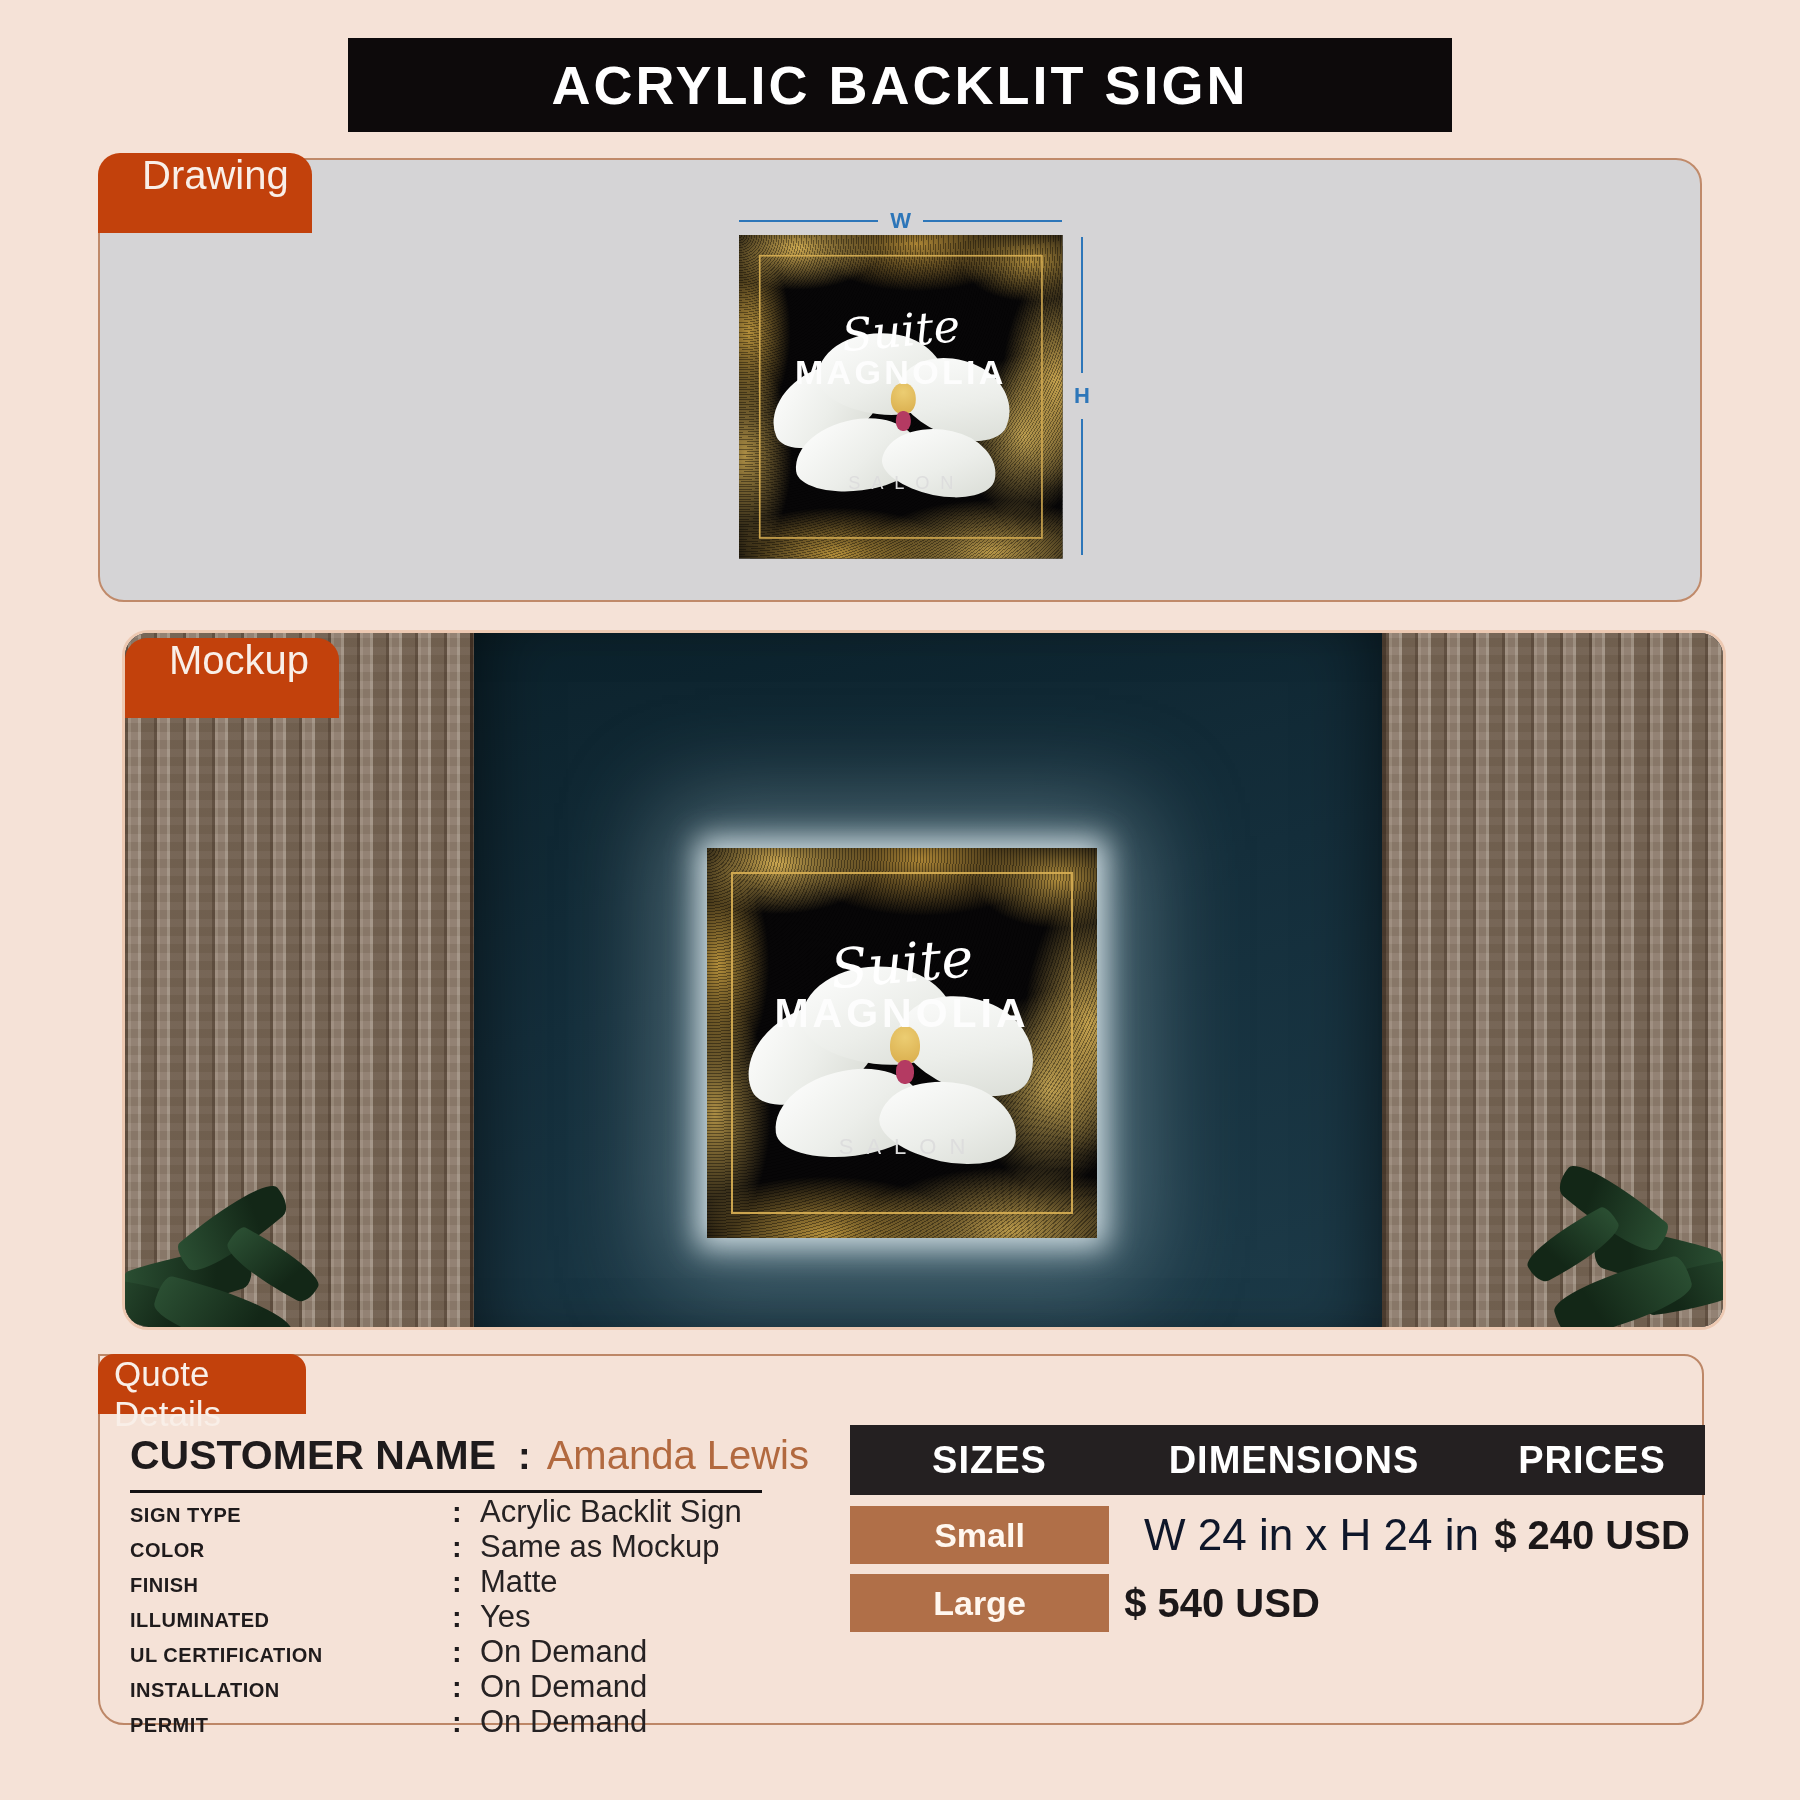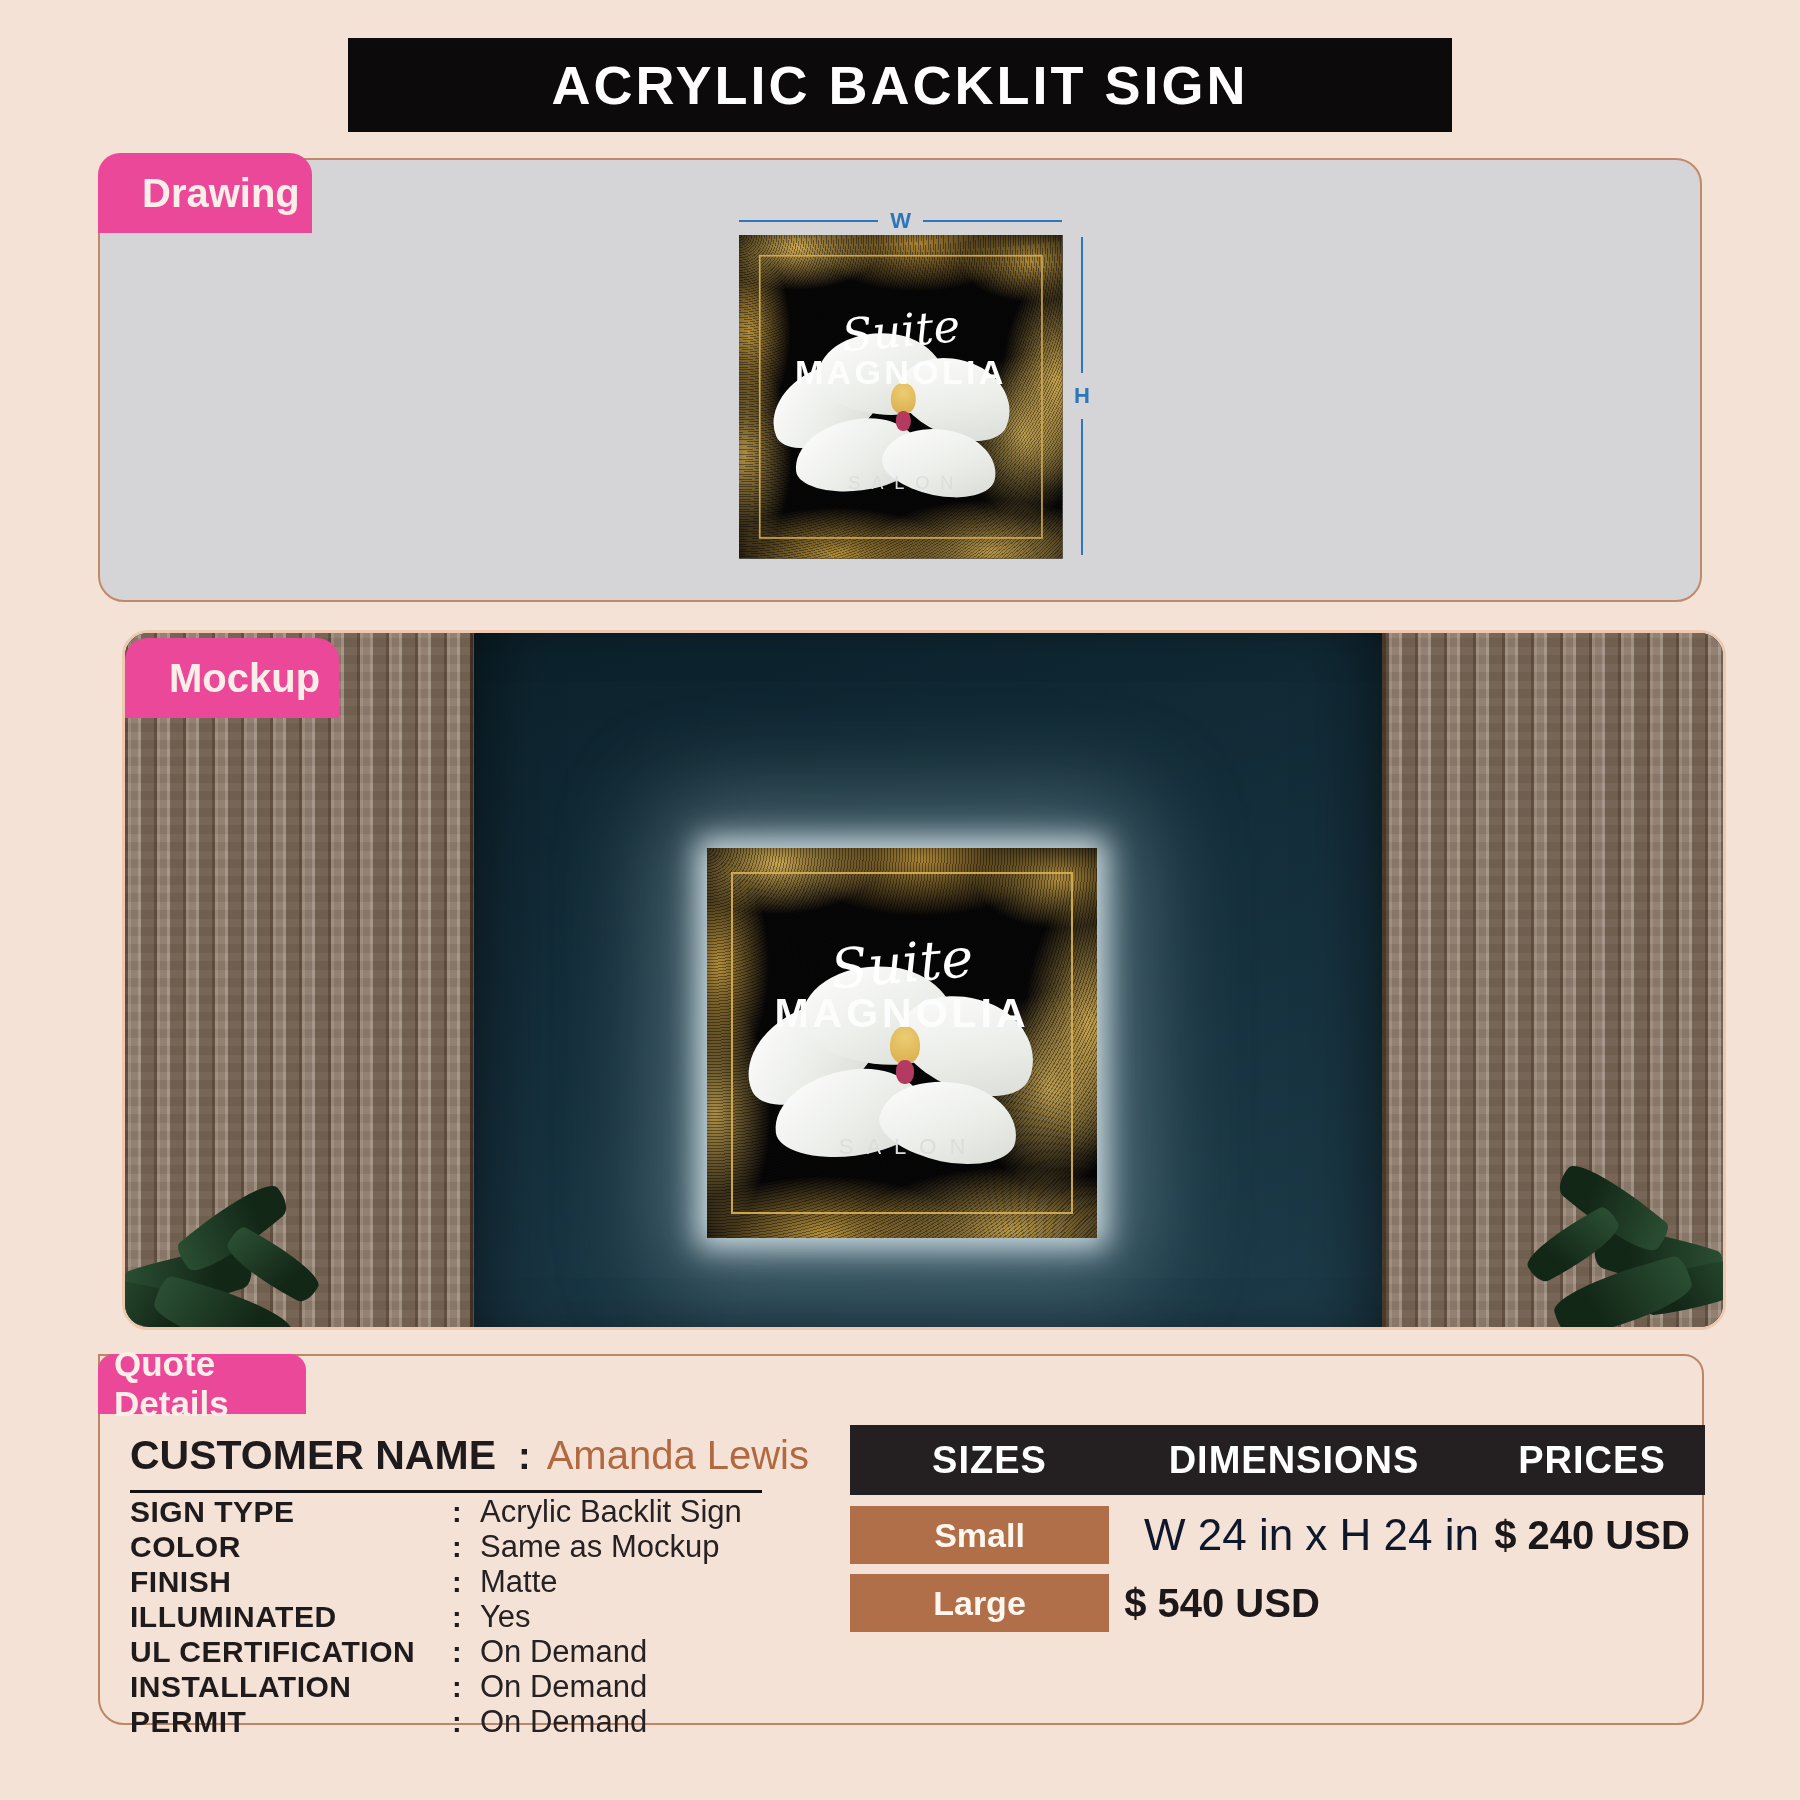--- a/index.html
+++ b/index.html
@@ -7,22 +7,22 @@
   body { font-family:"Liberation Sans", sans-serif; background:#f5e2d7; position:relative; overflow:hidden; }
 
   .page { position:absolute; inset:0; }
 
   
   .title-bar { position:absolute; left:348px; top:38px; width:1104px; height:94px;
     background:#0d0a0b; display:flex; align-items:center; justify-content:center; }
   .title-bar span { color:#ffffff; font-size:54px; font-weight:bold; letter-spacing:3px; }
 
   
-  .tab { position:absolute; background:#ec4899; color:#f9efe8; font-weight:bold;
-    display:flex; align-items:center; z-index:6; }
+  .tab { position:absolute; background:#c2410c; color:#f9efe8; font-weight:normal;
+    display:flex; align-items:flex-start; z-index:6; }
   .tab-big { width:214px; height:80px; border-radius:22px 22px 0 0; font-size:40px; padding-left:44px; }
   .tab-small { width:208px; height:60px; border-radius:16px 16px 0 0; font-size:35px; padding-left:16px; }
 
   
   .drawing-panel { position:absolute; left:98px; top:158px; width:1604px; height:444px;
     background:#d5d4d6; border:2px solid #c08a6a; border-radius:26px; }
   .drawing-tab { left:98px; top:153px; }
 
   
   .dim-w { position:absolute; left:639px; top:48px; width:323px; height:26px;
@@ -117,21 +117,21 @@
     border:2px solid #bd8767; border-radius:0 20px 26px 26px; }
 
   .customer-row { position:absolute; left:30px; top:76px; display:flex; align-items:baseline; }
   .customer-label { font-size:41px; font-weight:bold; color:#1f1b1c; }
   .customer-sep { font-size:38px; font-weight:bold; color:#1f1b1c; margin:0 16px 0 22px; }
   .customer-value { font-size:40px; color:#b2693f; }
   .customer-underline { position:absolute; left:30px; top:134px; width:632px; height:3px; background:#141112; }
 
   .spec-list { position:absolute; left:30px; top:138px; display:flex; flex-direction:column; gap:4px; }
   .spec-row { display:flex; align-items:baseline; height:31px; }
-  .spec-label { width:322px; font-size:30px; font-weight:bold; color:#1f1b1c; letter-spacing:.5px; }
+  .spec-label { width:322px; font-size:20px; font-weight:bold; color:#1f1b1c; letter-spacing:.5px; }
   .spec-sep { font-size:29px; font-weight:bold; color:#1f1b1c; width:28px; }
   .spec-value { font-size:31px; color:#262223; }
 
   .price-table { position:absolute; left:750px; top:69px; width:855px; }
   .pt-header { display:flex; background:#242021; height:70px; align-items:center; margin-bottom:11px; }
   .pt-header .h1 { width:259px; text-align:center;padding-left:20px; }
   .pt-header .h2 { width:370px; text-align:center; }
   .pt-header .h3 { width:226px; text-align:center; }
   .pt-header span { color:#ffffff; font-size:38px; font-weight:bold; letter-spacing:1px; }
   .pt-row { display:flex; align-items:center; height:58px; margin-bottom:10px; }

